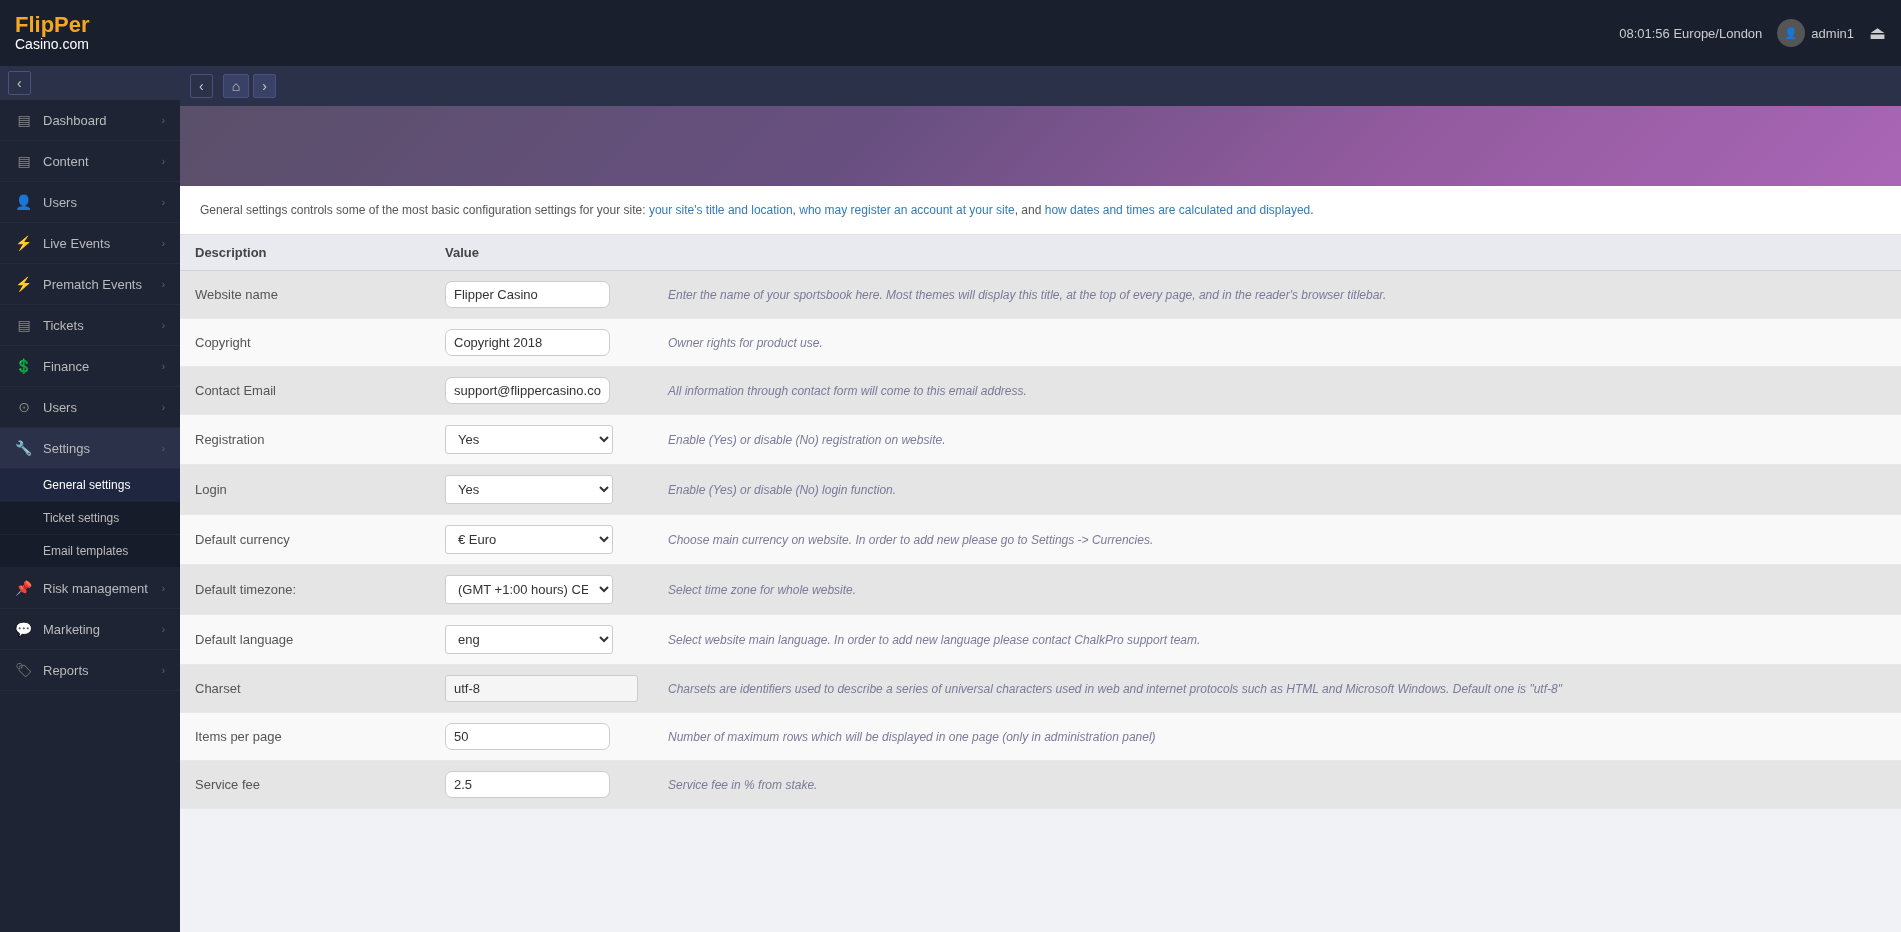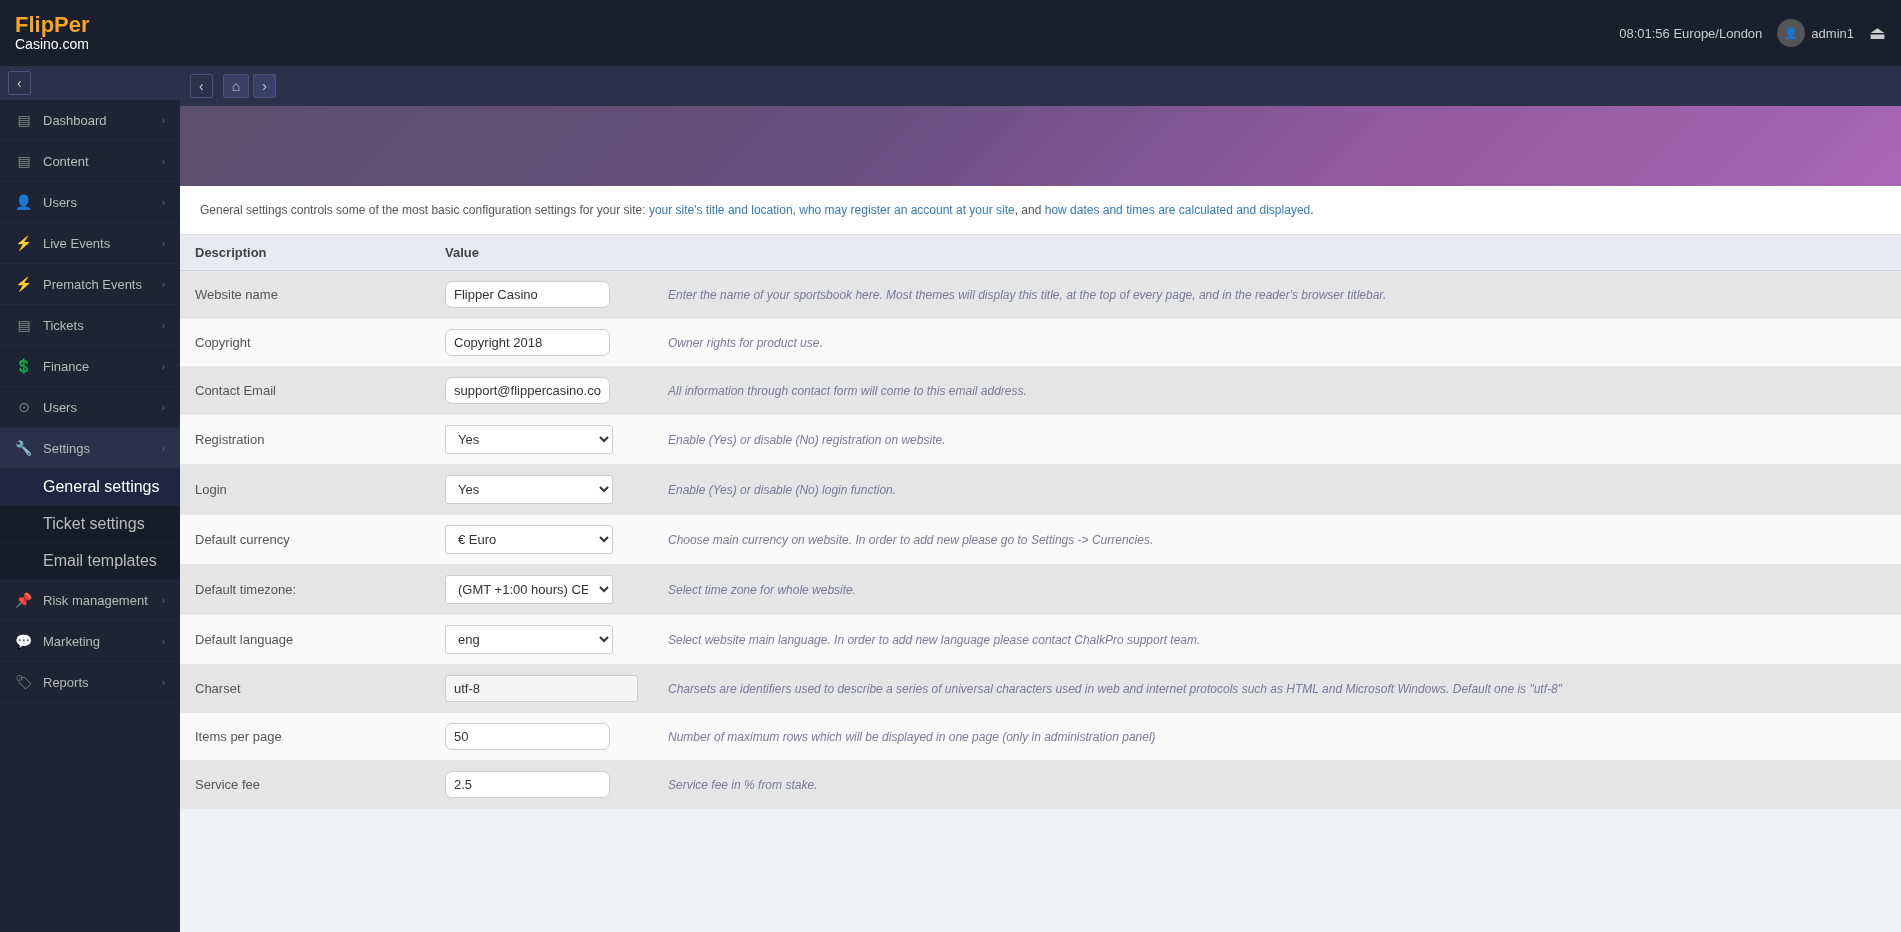--- a/index.html
+++ b/index.html
@@ -100,21 +100,21 @@
     }
     .nav-arrow { font-size: 10px; color: #666; }
 
     
     .sub-nav-item {
       display: flex;
       align-items: center;
       padding: 9px 15px 9px 43px;
       color: #bbb;
       cursor: pointer;
-      font-size: 16px;
+      font-size: 12px;
       background: #171c2b;
       border-bottom: 1px solid #1e2433;
     }
     .sub-nav-item.active { color: #fff; background: #1f2640; }
 
     
     .breadcrumb-bar {
       background: #2a3149;
       padding: 8px 10px;
       display: flex;

